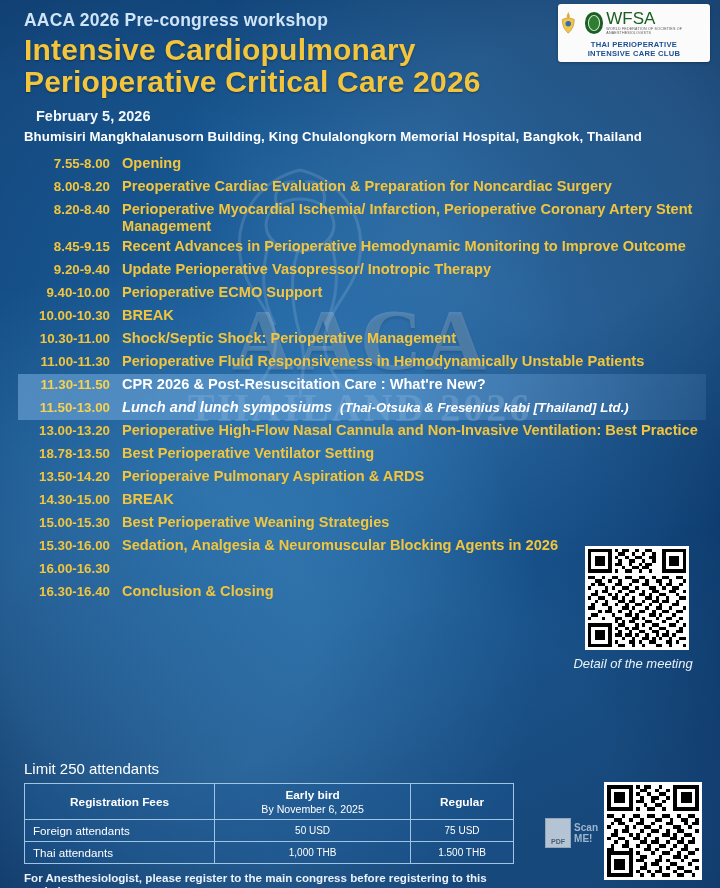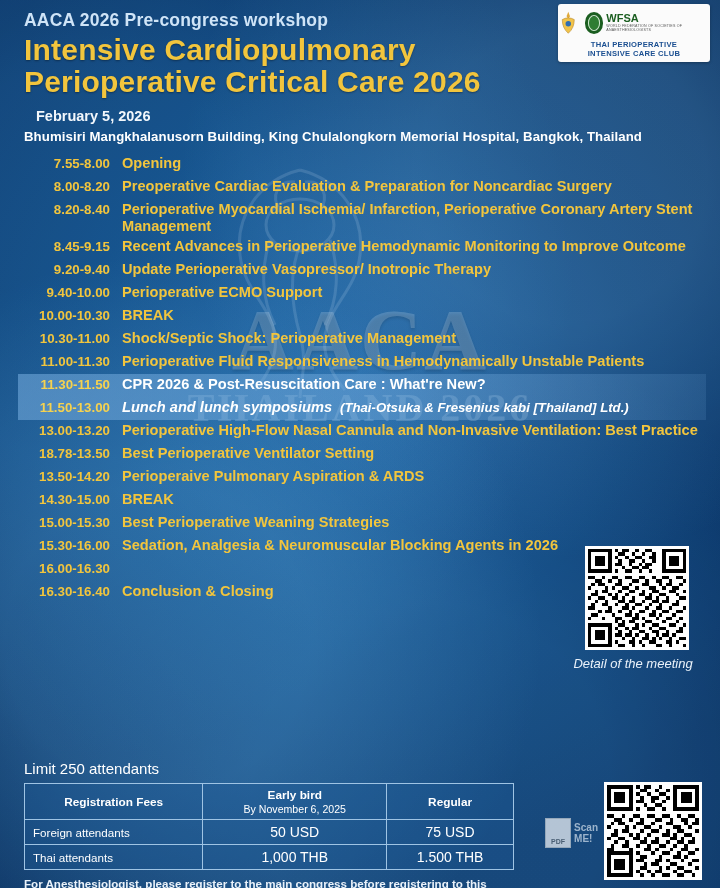--- a/index.html
+++ b/index.html
@@ -76,21 +76,21 @@
   .logo-row{display:flex;align-items:center;gap:6px;height:30px;}
   .logo-thai{width:24px;height:28px;}
   .logo-wfsa{display:flex;align-items:center;gap:3px;}
   .wfsa-mark{width:22px;height:22px;border-radius:50%;
     background:radial-gradient(circle at 50% 50%,#2e7d32 0 45%,#1b5e20 46% 100%);
     position:relative;}
   .wfsa-mark:after{
     content:"";position:absolute;inset:3px;border-radius:50%;
     border:1.5px solid #cfe8cf;
   }
-  .wfsa-text{font-family:"Liberation Sans",sans-serif;font-size:11px;font-weight:bold;color:#1b5e20;line-height:1;}
+  .wfsa-text{font-family:"Liberation Sans",sans-serif;font-size:17px;font-weight:normal;color:#1b5e20;line-height:1;}
   .wfsa-sub{font-size:3.6px;color:#555;letter-spacing:0.2px;}
   .logo-caption{
     color:#1b4f91;font-size:7.6px;font-weight:bold;text-align:center;line-height:1.25;
     letter-spacing:0.3px;margin-top:2px;
   }
 
   
   .schedule{position:relative;margin-top:6px;padding:0 14px 0 18px;}
   .row{
     display:flex;align-items:flex-start;
@@ -136,21 +136,21 @@
     color:#ffffff;font-size:15px;font-weight:normal;margin-bottom:6px;
   }
   table.fees{
     border-collapse:collapse;width:490px;
     background:rgba(30,90,150,0.35);
     padding-left:8px;
   }
   table.fees th, table.fees td{
     border:1px solid #9fc4e4;
     color:#ffffff;
-    font-size:14px;
+    font-size:10px;
     padding:4px 6px;
     text-align:center;
   }
   table.fees th{font-weight:bold;font-size:11.8px;}
   table.fees td.left{text-align:left;padding-left:8px;font-size:11.6px;}
   .th-sub{display:block;font-weight:normal;font-size:10.6px;margin-top:1px;}
   .footnote{
     color:#eaf2fa;font-size:11.6px;font-weight:bold;margin-top:7px;
   }
   

